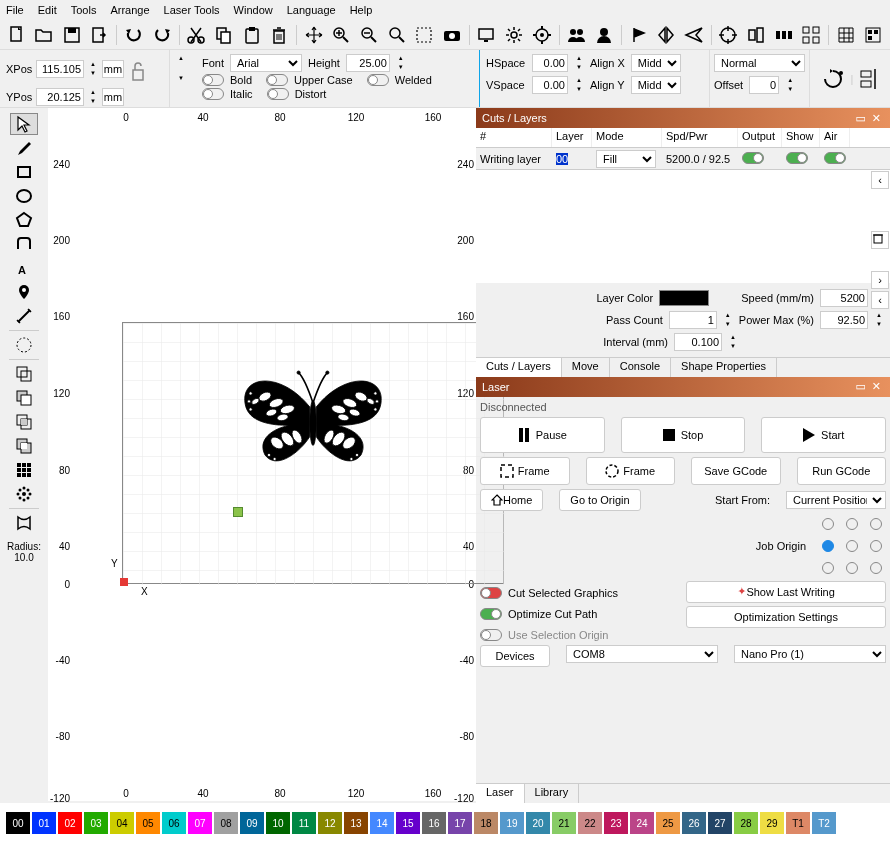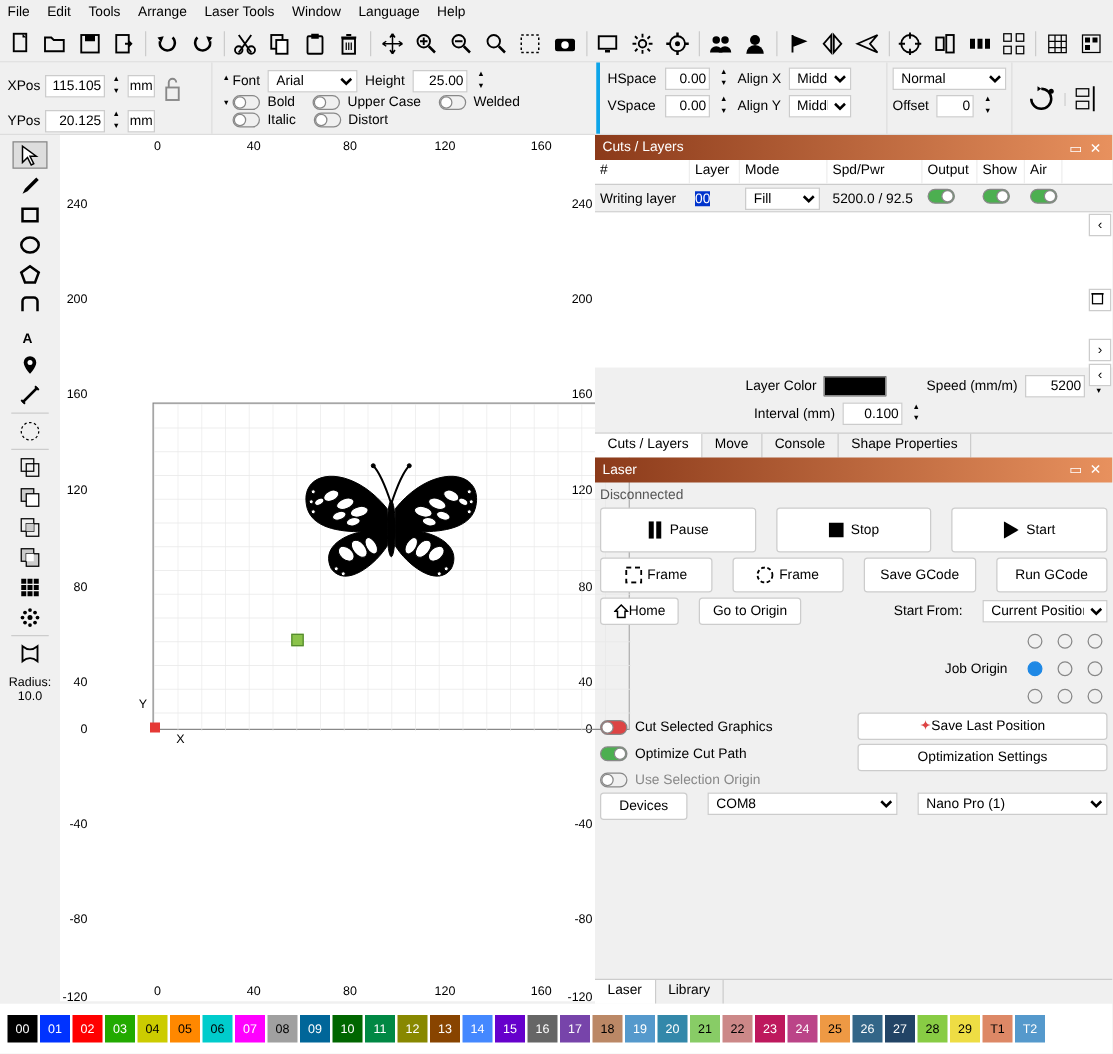--- a/index.html
+++ b/index.html
@@ -11,21 +11,21 @@
 .sep{width:1px;height:20px;background:#ccc;margin:0 2px;}
 svg{display:block;}
 .row2{display:flex;height:58px;background:#f0f0f0;border-bottom:1px solid #ddd;}
 .pos-panel{width:170px;padding:4px 6px;display:flex;flex-direction:column;gap:4px;border-right:1px solid #ddd;}
 .pos-row{display:flex;align-items:center;gap:4px;}
 .pos-lbl{width:26px;}
 .num-input{width:48px;height:18px;border:1px solid #ccc;text-align:right;padding-right:2px;background:#fff;}
 .spinner{width:10px;height:18px;display:flex;flex-direction:column;}
 .spinner span{flex:1;font-size:6px;text-align:center;line-height:8px;}
 .unit{width:22px;border:1px solid #ccc;height:18px;text-align:center;line-height:16px;background:#fff;}
-.font-panel{flex:1;padding:4px 6px;display:flex;border-right:3px solid #0ea5e9;align-items:center;}
+.font-panel{flex:1;padding:4px 6px;display:flex;gap:16px;border-right:1px solid #0ea5e9;}
 .font-col{display:flex;flex-direction:column;gap:2px;}
 .font-row{display:flex;align-items:center;gap:6px;}
 .sel{height:18px;border:1px solid #ccc;background:#fff;padding:0 2px;}
 .toggle{width:22px;height:12px;border-radius:6px;position:relative;display:inline-block;border:1px solid #888;}
 .toggle.on{background:#4caf50;}
 .toggle::after{content:'';position:absolute;width:8px;height:8px;background:#fff;border:1px solid #888;border-radius:50%;top:0;}
 .toggle.off::after{left:0;}
 .toggle.on::after{right:0;}
 .space-panel{width:230px;padding:4px 6px;display:flex;flex-direction:column;gap:4px;border-right:1px solid #ddd;}
 .arrange-panel{width:80px;display:flex;align-items:center;justify-content:center;gap:6px;}
@@ -656,20 +656,34 @@
       <div style="width:50px;height:16px;background:#000;border:1px solid #888"></div>
       <span style="width:20px"></span>
       <span>Speed (mm/m)</span>
       <input value="5200" style="">
       <div class="spinner">
           <span>▲</span>
           <span>▼</span>
         </div>
     </div>
     <div class="props-row">
+      <span>Pass Count</span>
+      <input value="1" style="">
+      <div class="spinner">
+          <span>▲</span>
+          <span>▼</span>
+        </div>
+      <span>Power Max (%)</span>
+      <input value="92.50" style="">
+      <div class="spinner">
+          <span>▲</span>
+          <span>▼</span>
+        </div>
+    </div>
+    <div class="props-row">
       <span>Interval (mm)</span>
       <input value="0.100" style="">
       <div class="spinner">
           <span>▲</span>
           <span>▼</span>
         </div>
       <span style="width:140px"></span>
     </div>
   </div>
   <div class="tabs">
@@ -767,21 +781,21 @@
             <span>Optimize Cut Path</span>
           </div>
         <div class="chk-row">
             <span class="toggle off"></span>
             <span style="color:#888">Use Selection Origin</span>
           </div>
       </div>
       <div style="display:flex;flex-direction:column;gap:3px;width:200px">
         <div class="sm-btn" style="justify-content:center">
             <span style="color:#d44">✦</span>
-            <span>Save Last Position</span>
+            <span>Show Last Writing</span>
           </div>
         <div class="sm-btn">
             <span>Optimization Settings</span>
           </div>
       </div>
     </div>
     <div class="btn-row">
       <div class="sm-btn" style="width:70px">
           <span>Devices</span>
         </div>

